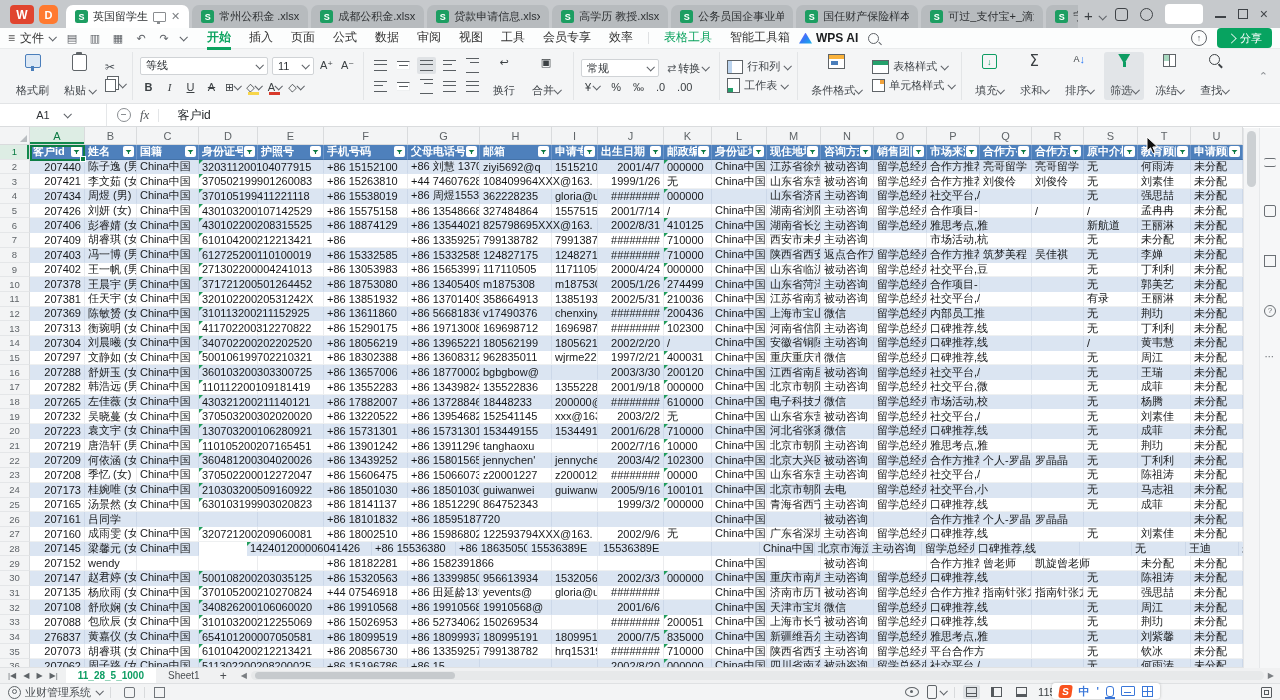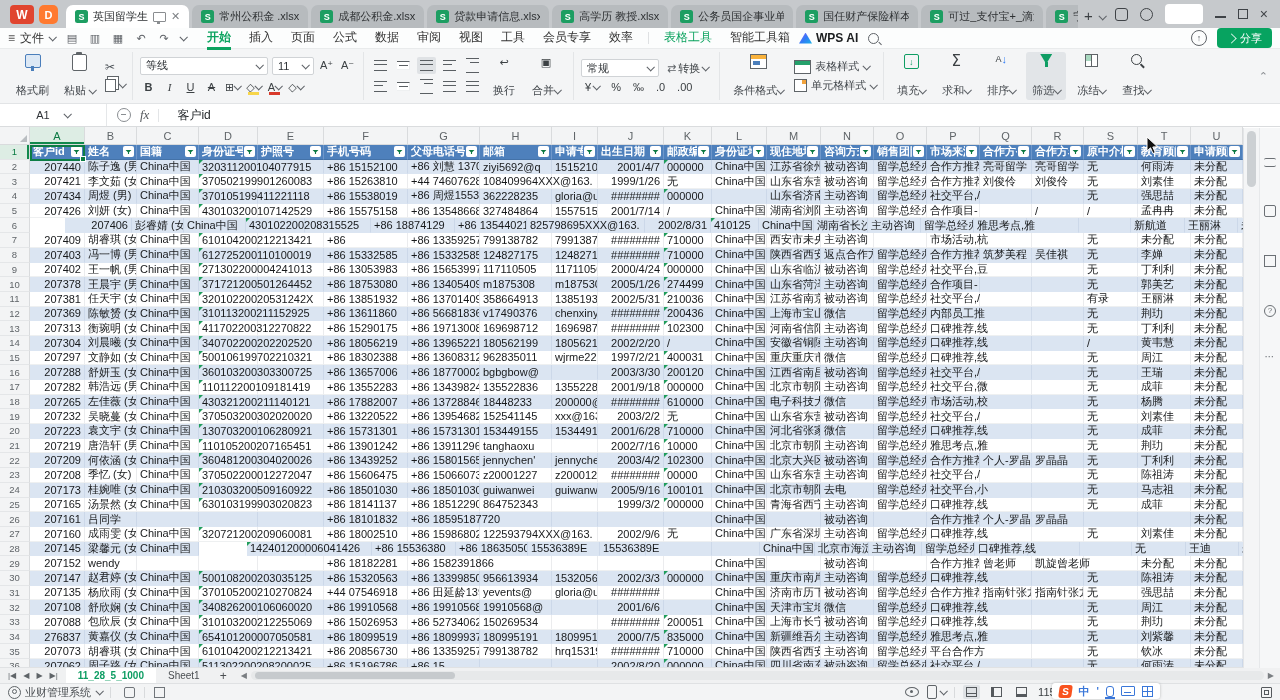--- a/index.html
+++ b/index.html
@@ -418,20 +418,34 @@
           </span>
         <span class="numglyph">
             <span>‰</span>
           </span>
         <span class="numglyph">.0</span>
         <span class="numglyph">.00</span>
       </div>
     </div>
   </div>
 
+  <div class="rg">
+    <div class="vcol">
+      <span class="hrow">
+          <span class="icrc"></span>
+          <span>行和列</span>
+          <span class="cv"></span>
+        </span>
+      <span class="hrow">
+          <span class="icws"></span>
+          <span>工作表</span>
+          <span class="cv"></span>
+        </span>
+    </div>
+  </div>
 
   <div class="rg">
     <div class="tallbtn">
       <span class="iccond"></span>
       <span class="cap"><span>条件格式</span><span class="cv"></span></span>
     </div>
     <div class="vcol">
       <span class="hrow">
           <span class="ictbl"></span>
           <span>表格样式</span>
@@ -904,21 +918,21 @@
         </div>
         <div class="c" style="width: 53px;">
           <span class="t">孟冉冉</span>
         </div>
         <div class="c" style="width: 52px;">
           <span class="t">未分配</span>
         </div>
       </div>
       <div class="r band">
         <div class="rn">6</div>
-        <div class="c num" style="width: 67px; margin-left: 35px;">
+        <div class="c num" style="width: 55px;">
           <span class="t">207406</span>
         </div>
         <div class="c" style="width: 52px;">
           <span class="t">彭睿婧 (女)</span>
         </div>
         <div class="c" style="width: 62px;">
           <span class="t">China中国</span>
         </div>
         <div class="c tri spill" style="width: 59px;">
           <span class="t">430102200208315525</span>

